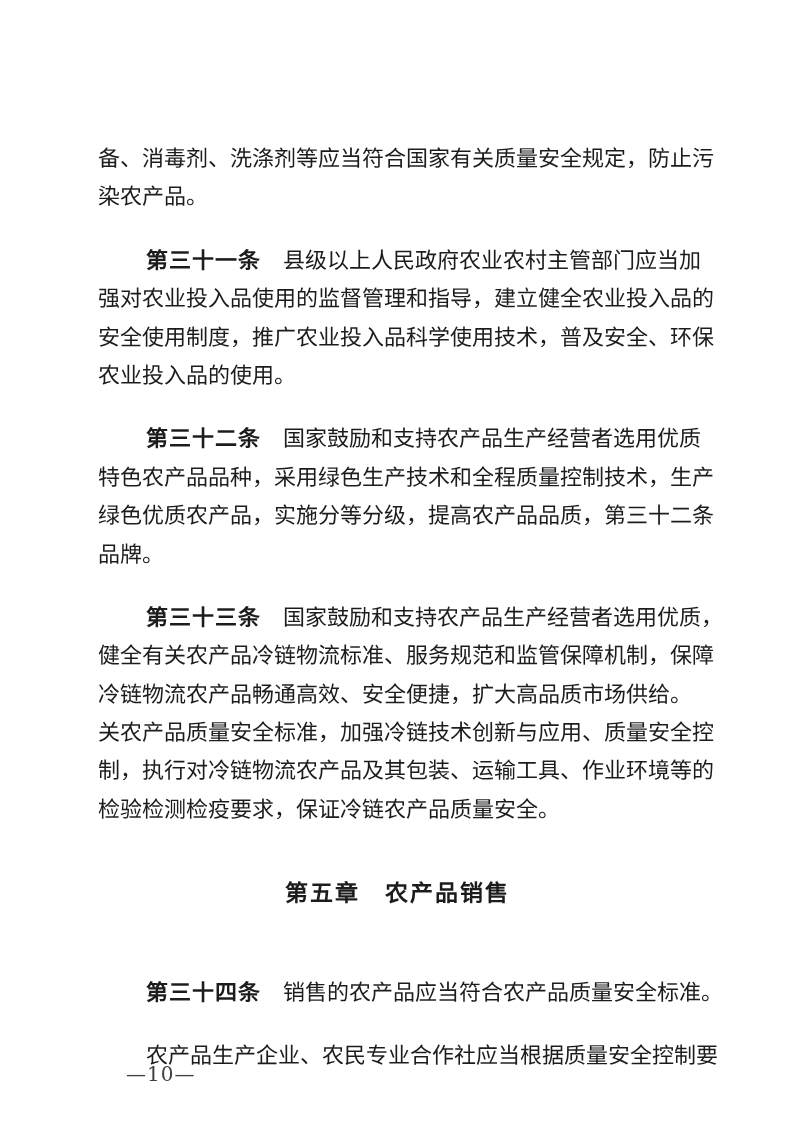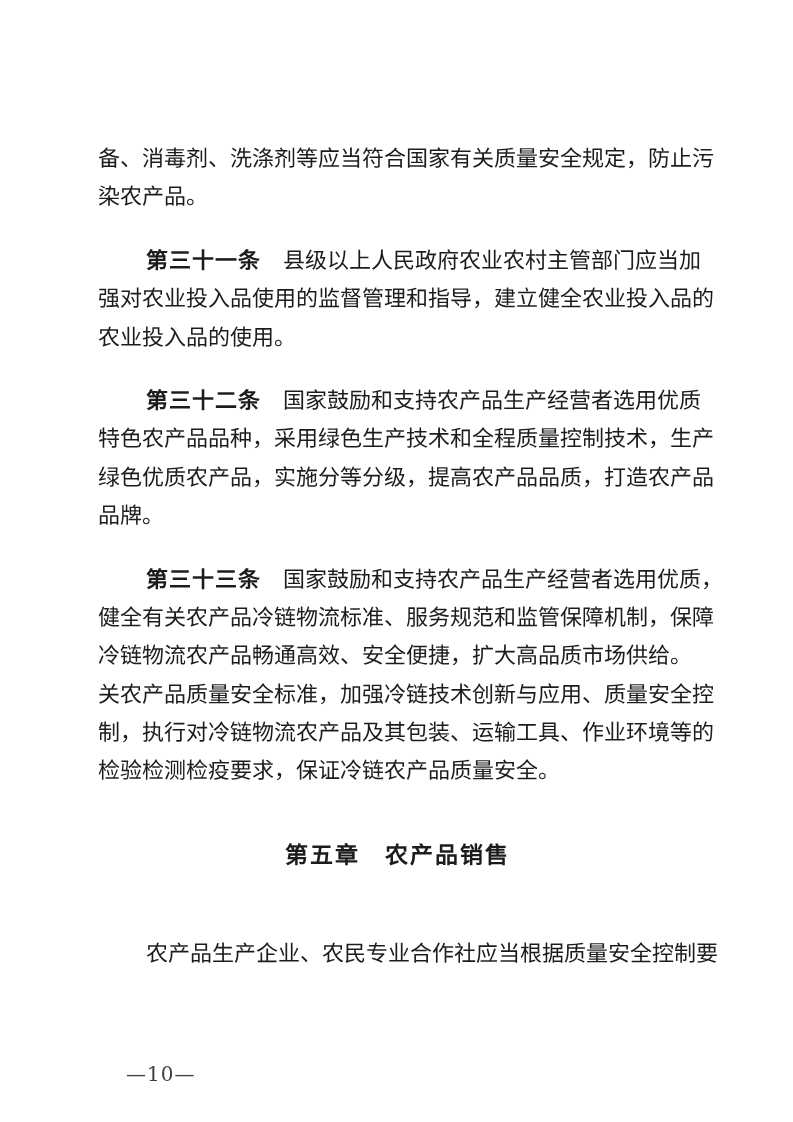--- a/index.html
+++ b/index.html
@@ -67,37 +67,39 @@
 
 <div class="page">
   <div class="content" id="content">
       <div class="block">
         <div class="line">备、消毒剂、洗涤剂等应当符合国家有关质量安全规定，防止污</div>
         <div class="line">染农产品。</div>
       </div>
       <div class="block">
         <div class="line indent"><span class="article-label">第三十一条</span><span class="label-gap"></span><span>县级以上人民政府农业农村主管部门应当加</span></div>
         <div class="line">强对农业投入品使用的监督管理和指导，建立健全农业投入品的</div>
+        <div class="line">安全使用制度，推广农业投入品科学使用技术，普及安全、环保</div>
         <div class="line">农业投入品的使用。</div>
       </div>
       <div class="block">
         <div class="line indent"><span class="article-label">第三十二条</span><span class="label-gap"></span><span>国家鼓励和支持农产品生产经营者选用优质</span></div>
         <div class="line">特色农产品品种，采用绿色生产技术和全程质量控制技术，生产</div>
-        <div class="line">绿色优质农产品，实施分等分级，提高农产品品质，打造农产品</div>
+        <div class="line">绿色优质农产品，实施分等分级，提高农产品品质，第三十二条</div>
         <div class="line">品牌。</div>
       </div>
       <div class="block">
         <div class="line indent"><span class="article-label">第三十三条</span><span class="label-gap"></span><span>国家鼓励和支持农产品生产经营者选用优质，</span></div>
         <div class="line">健全有关农产品冷链物流标准、服务规范和监管保障机制，保障</div>
         <div class="line">冷链物流农产品畅通高效、安全便捷，扩大高品质市场供给。</div>
       </div>
       <div class="block">
         <div class="line">关农产品质量安全标准，加强冷链技术创新与应用、质量安全控</div>
         <div class="line">制，执行对冷链物流农产品及其包装、运输工具、作业环境等的</div>
         <div class="line">检验检测检疫要求，保证冷链农产品质量安全。</div>
       </div>
       <div class="chapter-heading">第五章　农产品销售</div>
       <div class="block">
+        <div class="line indent"><span class="article-label">第三十四条</span><span class="label-gap"></span><span>销售的农产品应当符合农产品质量安全标准。</span></div>
         <div class="line indent">农产品生产企业、农民专业合作社应当根据质量安全控制要</div>
       </div>
     </div>
   <div class="page-number">—10—</div>
 </div>
 
 </body></html>

